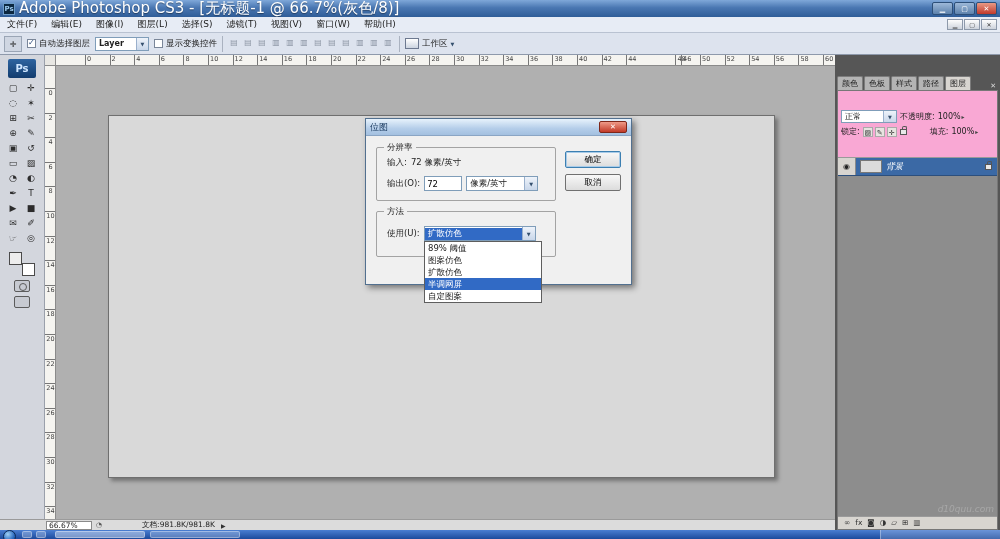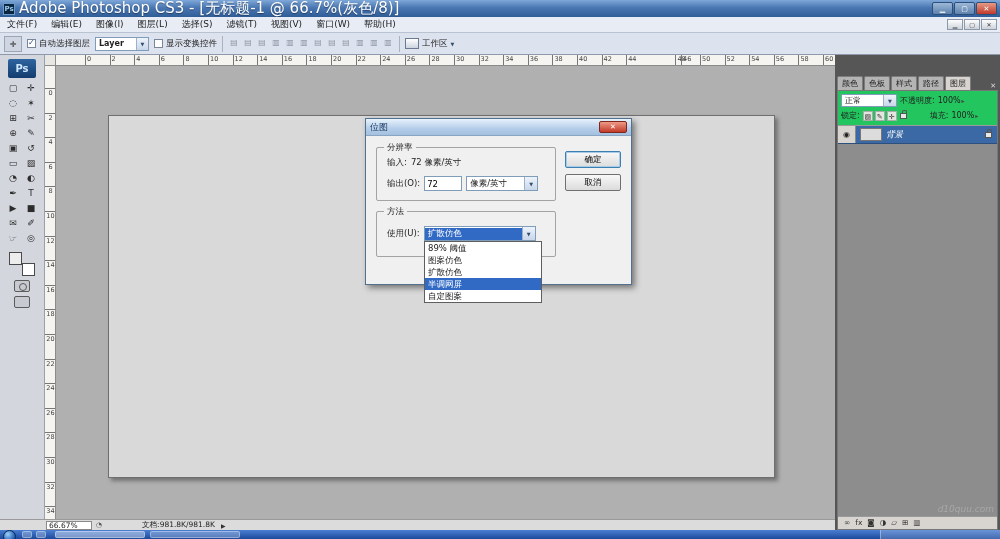--- a/index.html
+++ b/index.html
@@ -114,21 +114,21 @@
 
   
   .right-panel { position:absolute; left:835px; top:55px; width:165px; height:475px; background:#565656; }
   #ptabs { position:absolute; left:2px; top:20px; width:161px; height:15px; display:flex; align-items:flex-end; }
   .ptab { padding:1px 4px 1px 4px; font-size:8px; background:#b4b4b4; border:1px solid #7c7c7c;
     border-bottom:none; border-radius:2px 2px 0 0; margin-right:1px; white-space:nowrap; color:#222; }
   .ptab.active { background:#d8d5d0; }
   .ptab-close { margin-left:auto; color:#d8d8d8; font-size:7px; padding:0 2px; }
   .panel-body { position:absolute; left:2px; top:35px; width:161px; bottom:0; background:#8d8d8d;
     border:1px solid #777; display:flex; flex-direction:column; }
-  .panel-ctrls { background:#22c55e; border-bottom:1px solid #9a9a9a; padding:2px 3px; }
+  .panel-ctrls { background:#f9a8d4; border-bottom:1px solid #9a9a9a; padding:18px 3px; }
   .pc-row { display:flex; align-items:center; gap:3px; height:15px; font-size:8px; }
   .blend-combo { width:56px; height:13px; }
   .blend-combo .combo-val { font-size:8px; }
   .spin::after { content:"▸"; font-size:6px; color:#444; margin-left:1px; }
   .lock-ic { width:10px; height:10px; font-size:7px; line-height:10px; text-align:center; color:#333;
     border:1px solid #aaa; background:#e6e4e0; }
   .mini-lock { width:7px; height:6px; background:#e8e8e8; border:1px solid #555; position:relative; display:inline-block; }
   .mini-lock::before { content:""; position:absolute; top:-4px; left:1px; width:3px; height:3px;
     border:1px solid #555; border-bottom:none; border-radius:2px 2px 0 0; }
   .layer-list { flex:1; position:relative; }

